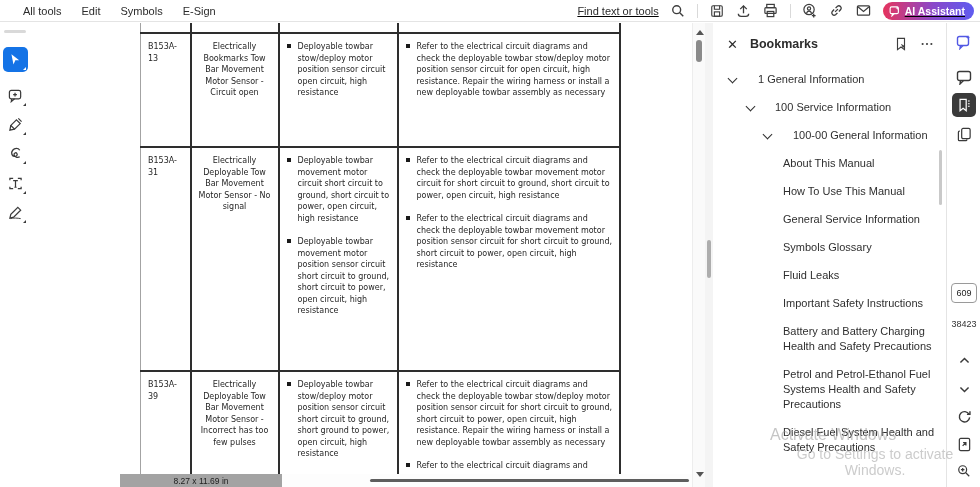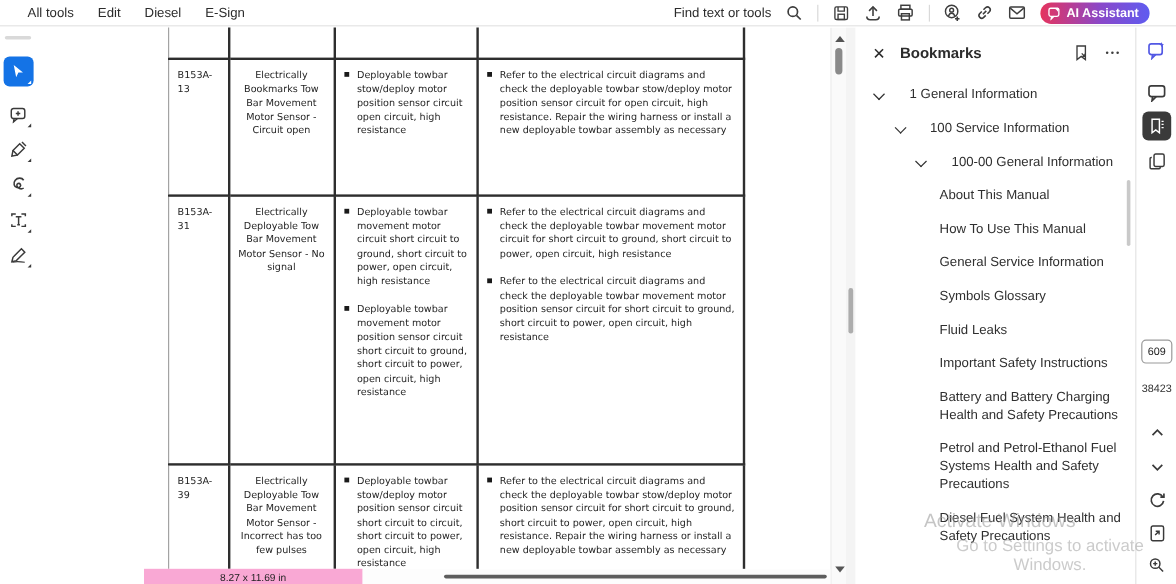--- a/index.html
+++ b/index.html
@@ -4,21 +4,21 @@
 <style>
   * { margin:0; padding:0; box-sizing:border-box; }
   html,body { width:980px; height:487px; overflow:hidden; background:#fff;
     font-family:"Liberation Sans", sans-serif; }
 
   
   #topbar { position:absolute; left:0; top:0; width:980px; height:22px; background:#fff;
     border-bottom:1px solid #e4e4e4; display:flex; align-items:center; z-index:30; }
   .menu-item { font-size:11px; color:#2c2c2c; margin-left:20px; cursor:default; }
   .menu-item:first-child { margin-left:23px; }
-  #topbar-right { margin-left:auto; display:flex; align-items:center; gap:11px; padding-right:22px; }
+  #topbar-right { margin-left:auto; display:flex; align-items:center; gap:11px; padding-right:6px;text-decoration:underline; }
   .find-label { font-size:11px; color:#2c2c2c; }
   .tb-icon { width:16px; height:16px; display:inline-flex; align-items:center; justify-content:center; color:#3d3d3d; }
   .tb-icon svg { display:block; }
   .vdiv { width:1px; height:14px; background:#d9d9d9; }
   #ai-pill { height:18px; border-radius:9px; padding:0 9px 0 6px; display:inline-flex; align-items:center; gap:4px;
     background:linear-gradient(90deg,#e5345e 0%,#8a48c9 55%,#5f5cf0 100%); color:#fff; font-size:10.5px; font-weight:bold; }
 
   
   #leftrail { position:absolute; left:0; top:23px; width:31px; height:464px; background:#fff; z-index:20; }
   #leftrail .rail-top-divider { position:absolute; left:4px; top:7px; width:22px; height:3px; background:#d9d9d9; border-radius:2px; }
@@ -31,37 +31,37 @@
   
   #docarea { position:absolute; left:31px; top:23px; width:674px; height:464px; background:#fff; overflow:hidden; }
   #dtc-table { position:absolute; left:109px; top:-4px; border-collapse:collapse;
     font-family:"DejaVu Sans", sans-serif; font-size:8px; color:#1f1f1f; }
   #dtc-table td { border:2px solid #2e2e2e; vertical-align:top; }
   #dtc-table tr td:first-child { border-left:1px solid #a3a3a3;border-radius:14px; }
   #dtc-table tr.stub td { border-top:none; height:10px; }
   td.c-code { width:50px; padding:7px 3px 4px 7px; }
   td.c-desc { width:88px; padding:7px 5px 4px 5px; text-align:center; line-height:11.5px; }
   td.c-mon  { width:119px; padding:7px 4px 6px 6px; }
-  td.c-act  { width:222px; padding:7px 6px 22px 6px; }
+  td.c-act  { width:222px; padding:7px 6px 6px 6px; }
   .code-txt { white-space:pre-line; line-height:11.5px; }
   ul.sq { list-style:none; }
   ul.sq li { position:relative; padding-left:12px; line-height:11.5px; margin-bottom:12px; }
   ul.sq li:last-child { margin-bottom:0; }
   ul.sq li::before { content:""; position:absolute; left:1px; top:3px; width:4px; height:4px; background:#1a1a1a; }
 
   
   #doc-vscroll { position:absolute; right:0; top:0; width:13px; height:464px; background:#fafafa; border-left:1px solid #ededed; }
   .scr-arrow { position:absolute; left:3px; width:0; height:0; border-left:4px solid transparent; border-right:4px solid transparent; }
   #doc-vscroll .up { top:7px; border-bottom:5px solid #555; }
   #doc-vscroll .down { bottom:10px; border-top:5px solid #555; }
   #doc-vscroll .thumb { position:absolute; left:3px; top:17px; width:6px; height:22px; background:#8a8a8a; border-radius:3px; }
 
   
   #doc-hscroll { position:absolute; left:89px; top:451px; width:572px; height:13px; background:#fdfdfd; }
-  #size-badge { position:absolute; left:0; top:0; width:182px; height:13px; background:#f9a8d4;
+  #size-badge { position:absolute; left:0; top:0; width:162px; height:13px; background:#a3a3a3;
     font-size:8.5px; color:#222; display:flex; align-items:center; justify-content:center; }
   #doc-hscroll .hthumb { position:absolute; left:250px; right:3px; top:5px; height:3px; background:#5e5e5e; border-radius:2px; }
 
   
   #divider { position:absolute; left:705px; top:23px; width:8px; height:464px; background:#f4f4f4; }
   #divider .grip { position:absolute; left:2px; top:217px; width:4px; height:38px; background:#adadad; border-radius:2px; }
 
   
   #bmpanel { position:absolute; left:713px; top:23px; width:233px; height:464px; background:#fff; z-index:5; }
   #bm-header { display:flex; align-items:center; padding:14px 12px 4px 14px; gap:12px; }
@@ -94,21 +94,21 @@
   #watermark { position:absolute; left:770px; top:426px; z-index:40; pointer-events:none; }
   #wm1 { font-size:16px; color:rgba(150,150,150,0.55); }
   #wm2 { font-size:14px; color:rgba(160,160,160,0.55); margin-top:2px;text-align:center; }
 </style>
 </head>
 <body>
 
 <div id="topbar">
   <span class="menu-item">All tools</span>
   <span class="menu-item">Edit</span>
-  <span class="menu-item">Diesel</span>
+  <span class="menu-item">Symbols</span>
   <span class="menu-item">E-Sign</span>
   <div id="topbar-right">
     <span class="find-label">Find text or tools</span>
     <span class="tb-icon">
       <svg width="14" height="14" viewBox="0 0 16 16" fill="none" stroke="currentColor" stroke-width="1.6">
         <circle cx="6.5" cy="6.5" r="4.5"></circle>
           <line x1="10" y1="10" x2="14" y2="14"></line>
         </svg>
     </span>
     <span class="vdiv"></span>
@@ -260,21 +260,21 @@
           </td>
         </tr>
         <tr style="height: 160px;">
           <td class="c-code">
             <div class="code-txt">B153A-
 39</div>
           </td>
           <td class="c-desc">Electrically Deployable Tow Bar Movement Motor Sensor - Incorrect has too few pulses</td>
           <td class="c-mon">
             <ul class="sq">
-              <li>Deployable towbar stow/deploy motor position sensor circuit short circuit to circuit, short circuit to power, open circuit, high resistance</li>
+              <li>Deployable towbar stow/deploy motor position sensor circuit short circuit to ground, short ground to power, open circuit, high resistance</li>
             </ul>
           </td>
           <td class="c-act">
             <ul class="sq">
               <li>Refer to the electrical circuit diagrams and check the deployable towbar stow/deploy motor position sensor circuit for short circuit to ground, short circuit to power, open circuit, high resistance. Repair the wiring harness or install a new deployable towbar assembly as necessary</li>
               <li>Refer to the electrical circuit diagrams and</li>
             </ul>
           </td>
         </tr>
       </tbody>

